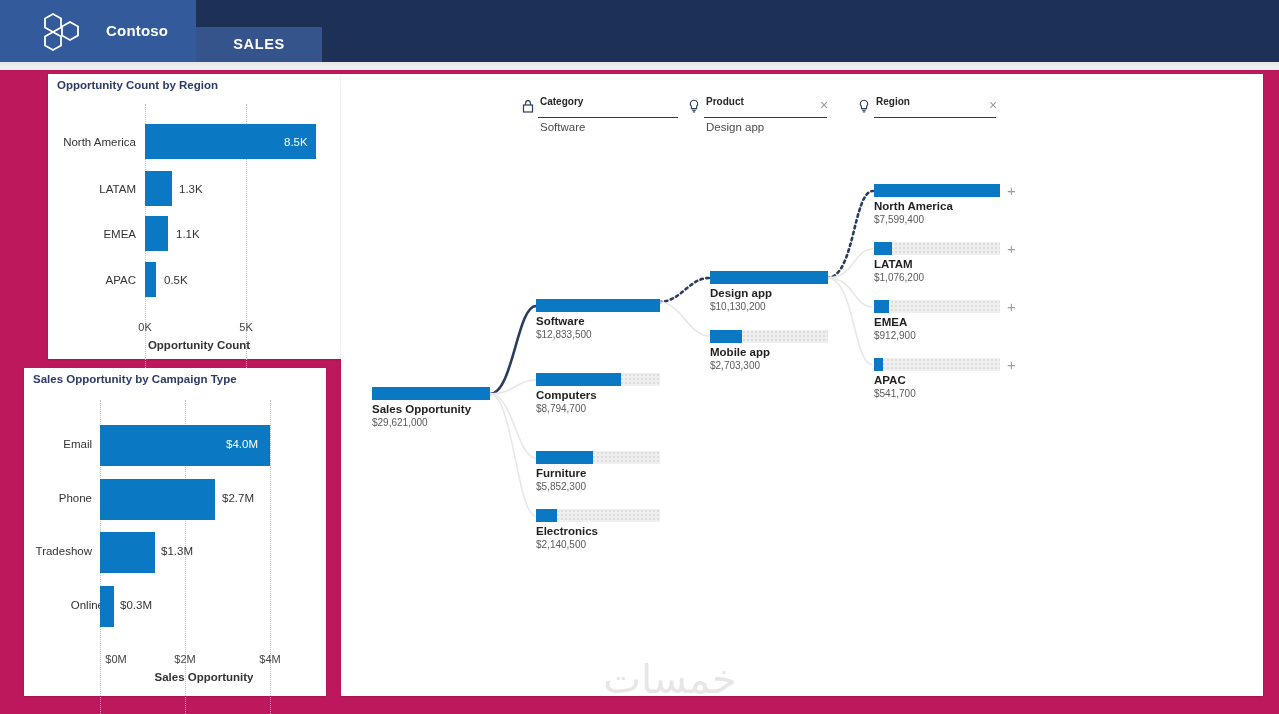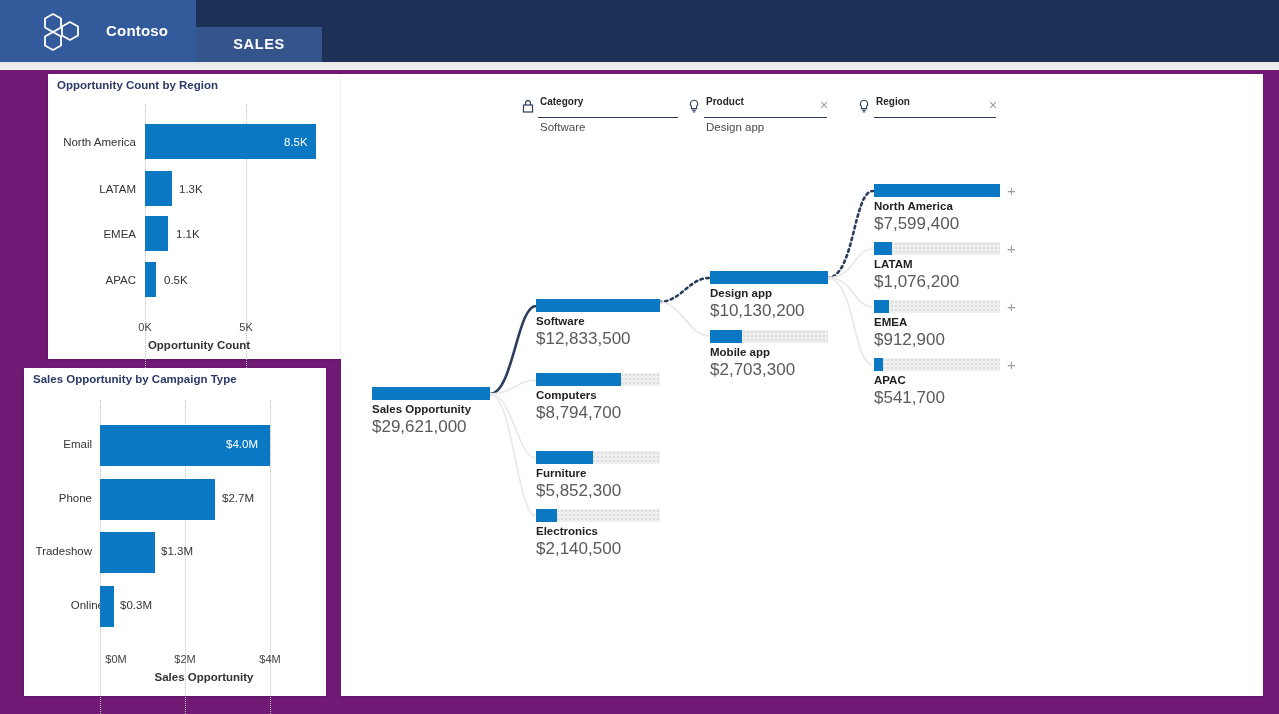--- a/index.html
+++ b/index.html
@@ -2,21 +2,21 @@
 <html><head>
 <meta charset="utf-8">
 <style>
   html, body {
     margin: 0; padding: 0;
     width: 1279px; height: 714px;
     background: #f2f2f2;
     font-family: "Liberation Sans", sans-serif;
     overflow: hidden;
   }
-  #root { position: relative; width: 1279px; height: 714px; background: #701a75; }
+  #root { position: relative; width: 1279px; height: 714px; background: #be185d; }
 
   
   .topbar { position:absolute; left:0; top:0; width:1279px; height:62px; background:#1d3156; }
   .brandblock { position:absolute; left:0; top:0; width:196px; height:62px; background:#335a9a; }
   .logo { position:absolute; left:40px; top:12px; width:46px; height:40px; }
   .brandname { position:absolute; left:106px; top:22px; font-size:15px; font-weight:bold; color:#ffffff; letter-spacing:.2px; }
 
   .salestab { position:absolute; left:196px; top:27px; width:126px; height:35px; background:#36548c; }
   .salestab span { position:absolute; left:0; top:9px; width:126px; text-align:center; font-size:14.5px; font-weight:bold; color:#ffffff; letter-spacing:.6px; }
   .pagetitle { position:absolute; left:322px; top:27px; width:522px; height:35px; background:#3f679f; }
@@ -52,21 +52,21 @@
   .colhdr .hdrclose { position:absolute; top:2px; font-size:14px; color:#9a9a9a; line-height:14px; }
   .colhdr .hdrsub { position:absolute; left:20px; top:25px; font-size:11.5px; color:#4a4a4a; white-space:nowrap; }
 
   .node { position:absolute; }
   .track { position:absolute; left:0; top:0; height:13px;
      background:#efefef;
      background-image:radial-gradient(circle, #dcdcdc 0.8px, transparent 0.9px);
      background-size:4px 4px; }
   .fill  { position:absolute; left:0; top:0; height:13px; background:#0a78c2; }
   .nodename { position:absolute; left:0; top:16px; font-size:11.5px; font-weight:bold; color:#1f1f1f; white-space:nowrap; }
-  .nodeval  { position:absolute; left:0; top:30px; font-size:17px; color:#5a5a5a; white-space:nowrap; }
+  .nodeval  { position:absolute; left:0; top:30px; font-size:10px; color:#5a5a5a; white-space:nowrap; }
   .plusbtn { position:absolute; font-size:15px; color:#9d9d9d; line-height:13px; }
 
   svg.links { position:absolute; left:0; top:0; width:922px; height:622px; pointer-events:none; }
 
   .watermark { position:absolute; left:540px; top:655px; width:260px; height:48px;
      font-size:40px; color:#e6e6e6; text-align:center; line-height:48px;
      font-family:"DejaVu Sans", sans-serif; }
 </style>
 </head>
 <body>
@@ -269,14 +269,15 @@
     <div class="node" style="left:533px; top:284px; width:126px;">
       <div class="track" style="width:126px;"></div>
       <div class="fill" style="width:9px;"></div>
       <div class="nodename">APAC</div>
       <div class="nodeval">$541,700</div>
       <div class="plusbtn" style="left:133px; top:0px;">+</div>
     </div>
 
   </div>
 
+  <div class="watermark">خمسات</div>
 
 </div>
 
 </body></html>

